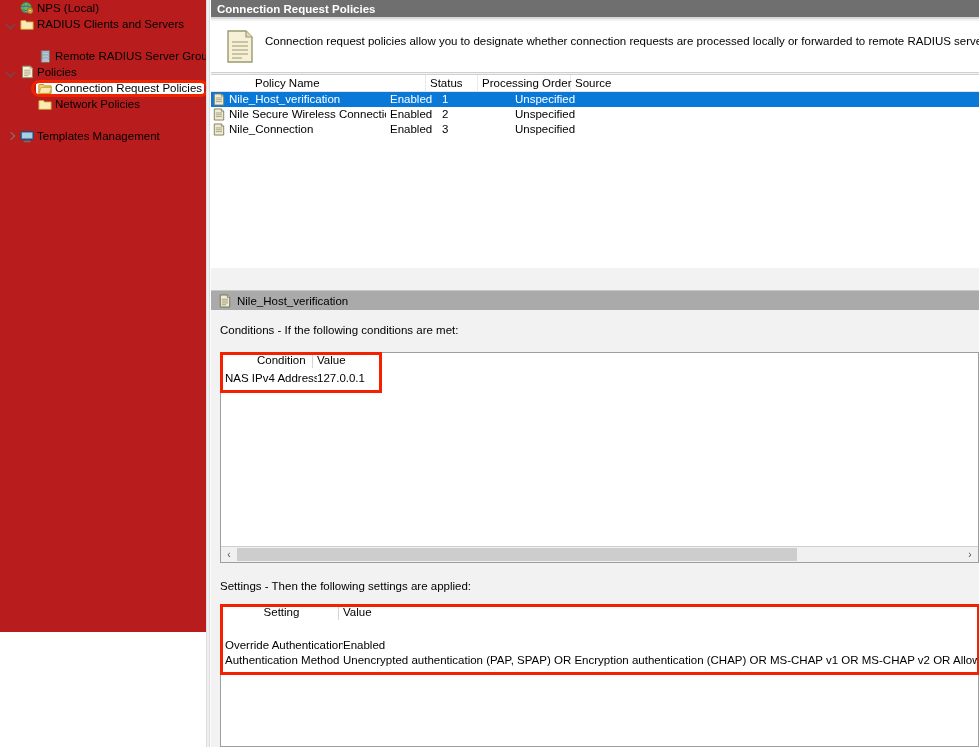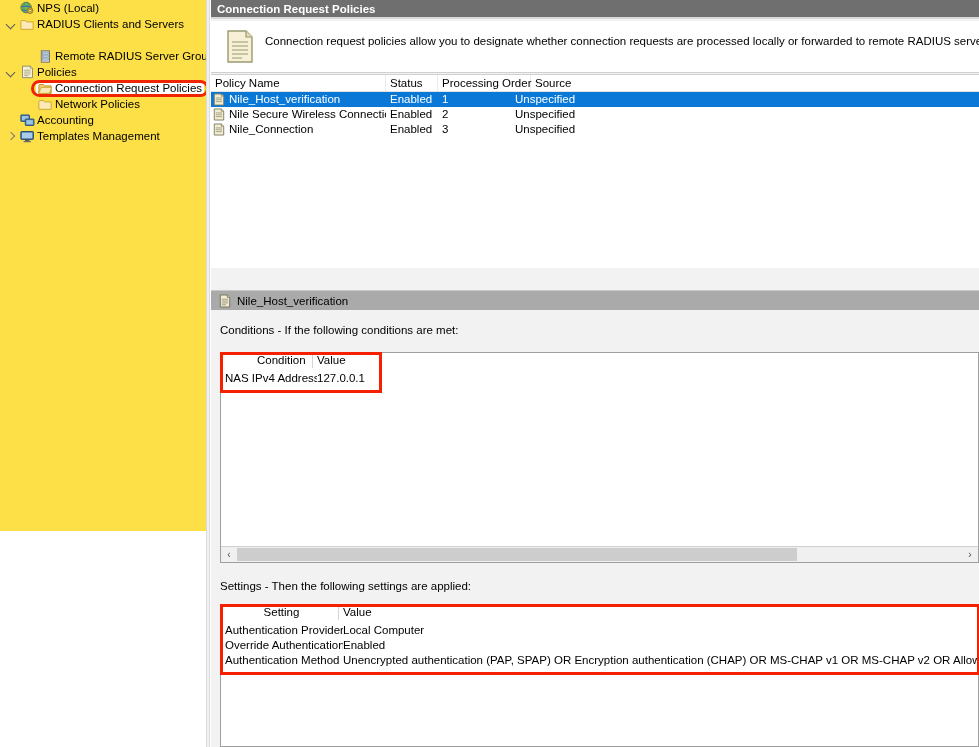--- a/index.html
+++ b/index.html
@@ -9,22 +9,22 @@
     background: #ffffff;
     font-family: "Liberation Sans", sans-serif;
     font-size: 11px;
     color: #000000;
   }
   #root { position: relative; width: 979px; height: 747px; }
 
   
   #tree-pane {
     position: absolute; left: 0; top: 0;
-    width: 206px; height: 531px;
-    background: #fde047;
+    width: 206px; height: 632px;
+    background: #b91c1c;
     overflow: hidden;
   }
   #splitter {
     position: absolute; left: 206px; top: 0;
     width: 4px; height: 747px;
     background: #f0f0f0;
     border-left: 1px solid #dcdcdc;
     border-right: 1px solid #dcdcdc;
     box-sizing: border-box;
   }
@@ -126,20 +126,21 @@
     border-bottom: 1px solid #e3e3e3;
   }
   .col {
     position: absolute;
     top: 0; height: 16px; line-height: 16px;
     font-size: 11.5px;
     white-space: nowrap;
     border-right: 1px solid #eaeaea;
     box-sizing: border-box;
     padding-left: 4px;
+    margin-left: 40px;
   }
   .lv-row {
     position: relative;
     height: 15px;
     line-height: 15px;
     white-space: nowrap;
     font-size: 11.5px;
   }
   .lv-row.selected { background: #0a78d7; color: #ffffff; }
   .cell {
@@ -299,32 +300,20 @@
     <div class="tree-row" style="top:96px;position:absolute;left:22px;width:184px;">
       <span class="tw"></span>
       <span class="ticon">
         <svg width="14" height="13" viewBox="0 0 16 14">
           <path d="M1 3 L1 12.5 L15 12.5 L15 4 L7.4 4 L6.2 2.4 L1.6 2.4 Z" fill="#fbe9b8" stroke="#c9a227" stroke-width="1"></path>
         </svg>
       </span>
       <span class="tlabel">Network Policies</span>
     </div>
 
-    <div class="tree-row" style="top:112px;position:absolute;left:4px;width:202px;">
-      <span class="tw"></span>
-      <span class="ticon">
-        <svg width="15" height="13" viewBox="0 0 16 14">
-          <rect x="0.8" y="1" width="9.4" height="7" rx="0.6" fill="#4a79a8" stroke="#2d5378" stroke-width="1"></rect>
-          <rect x="2" y="2.2" width="7" height="4.6" fill="#9cc4e4"></rect>
-          <rect x="5.6" y="5.4" width="9.4" height="7" rx="0.6" fill="#4a79a8" stroke="#2d5378" stroke-width="1"></rect>
-          <rect x="6.8" y="6.6" width="7" height="4.6" fill="#9cc4e4"></rect>
-        </svg>
-      </span>
-      <span class="tlabel">Accounting</span>
-    </div>
 
     <div class="tree-row" style="top:128px;position:absolute;left:4px;width:202px;">
       <span class="tw collapsed"></span>
       <span class="ticon">
         <svg width="15" height="13" viewBox="0 0 16 14">
           <rect x="0.8" y="1.6" width="13.6" height="8.6" rx="0.8" fill="#3f6d9c" stroke="#254a6e" stroke-width="1"></rect>
           <rect x="2" y="2.8" width="11.2" height="6.2" fill="#a9cce8"></rect>
           <rect x="5.4" y="10.4" width="4.6" height="1.6" fill="#56595c"></rect>
           <rect x="3.6" y="11.8" width="8.2" height="1.3" rx="0.5" fill="#6c7073"></rect>
         </svg>
@@ -447,24 +436,20 @@
       </div>
     </div>
 
     <div class="section-label" style="left:9px;top:580px;">Settings - Then the following settings are applied:</div>
 
     <div class="box" style="left:9px;top:604px;width:759px;height:143px;">
       <div class="gridhead">
         <div class="gh-cell" style="left:0px;width:118px;text-align:center;">Setting</div>
         <div class="gh-cell last" style="left:118px;width:639px;">Value</div>
       </div>
-      <div class="grid-row" style="top:18px;">
-        <span class="gr-cell" style="left:0px;width:118px;">Authentication Provider</span>
-        <span class="gr-cell" style="left:118px;width:639px;">Local Computer</span>
-      </div>
       <div class="grid-row" style="top:33px;">
         <span class="gr-cell" style="left:0px;width:118px;">Override Authentication</span>
         <span class="gr-cell" style="left:118px;width:639px;">Enabled</span>
       </div>
       <div class="grid-row" style="top:48px;">
         <span class="gr-cell" style="left:0px;width:118px;">Authentication Method</span>
         <span class="gr-cell" style="left:118px;width:652px;">Unencrypted authentication (PAP, SPAP) OR Encryption authentication (CHAP) OR MS-CHAP v1 OR MS-CHAP v2 OR Allow Unauthenticated Acces</span>
       </div>
     </div>
 

